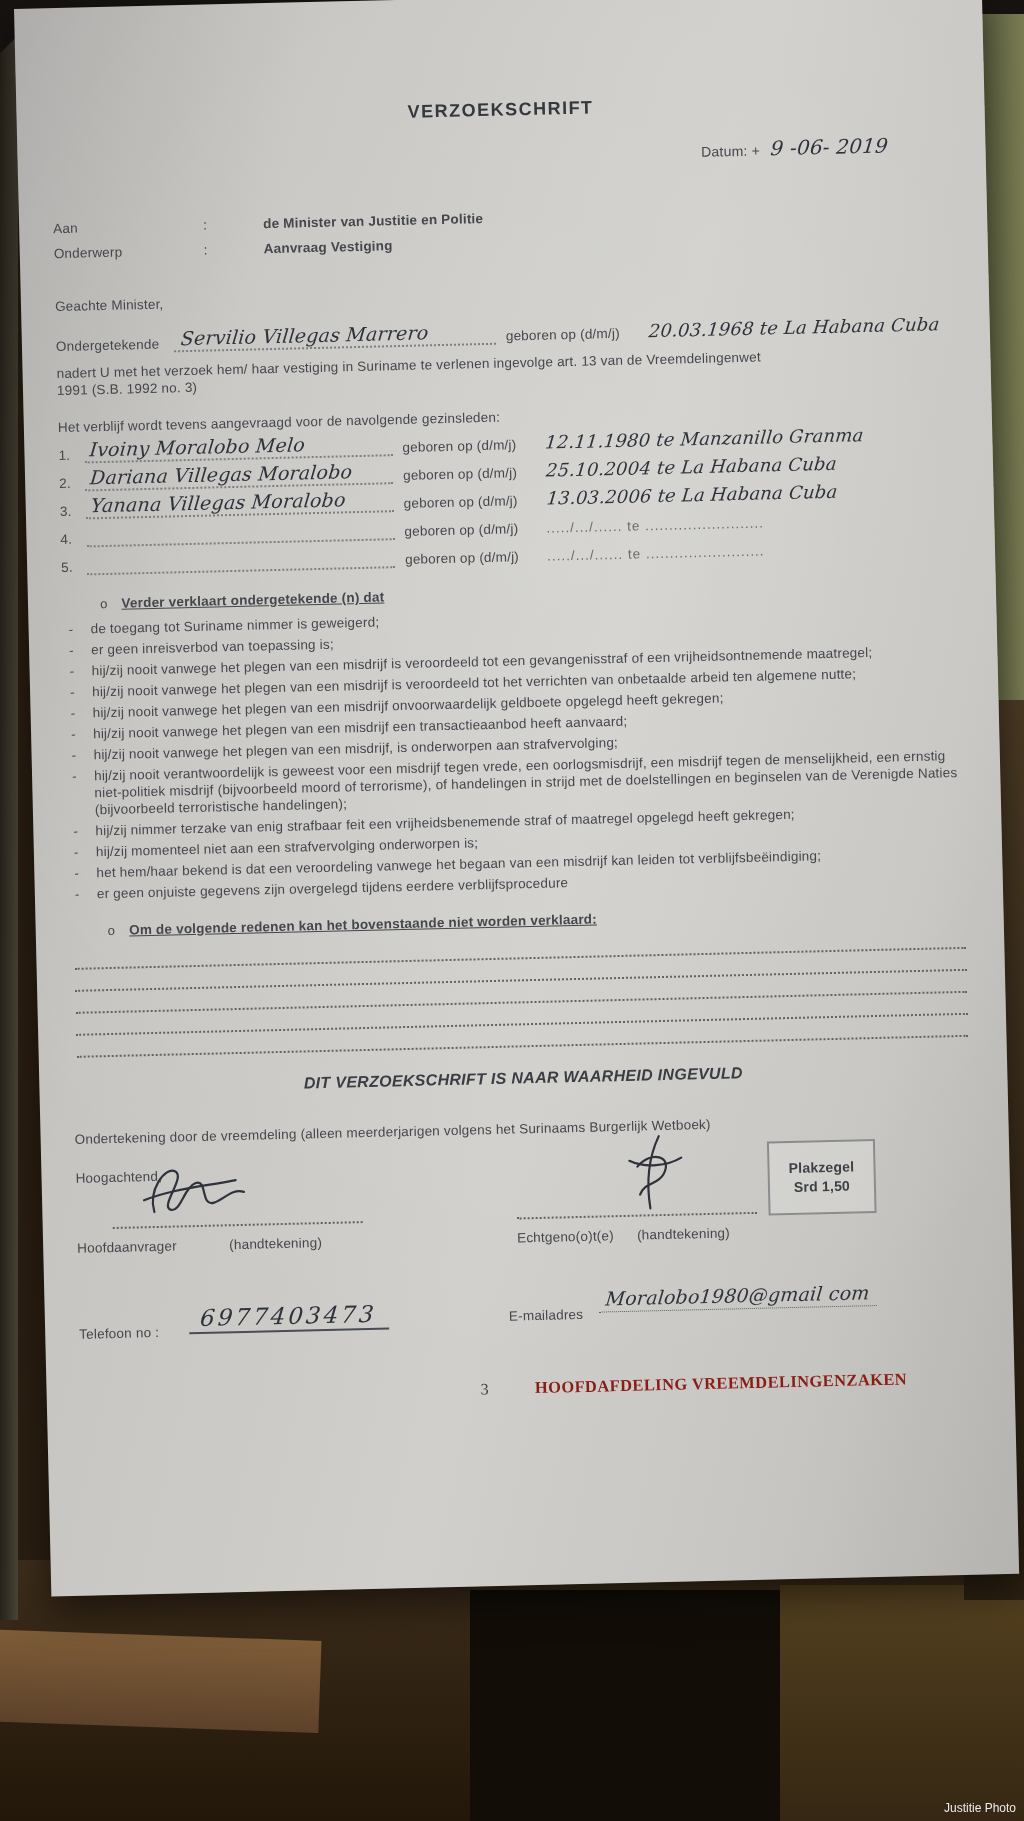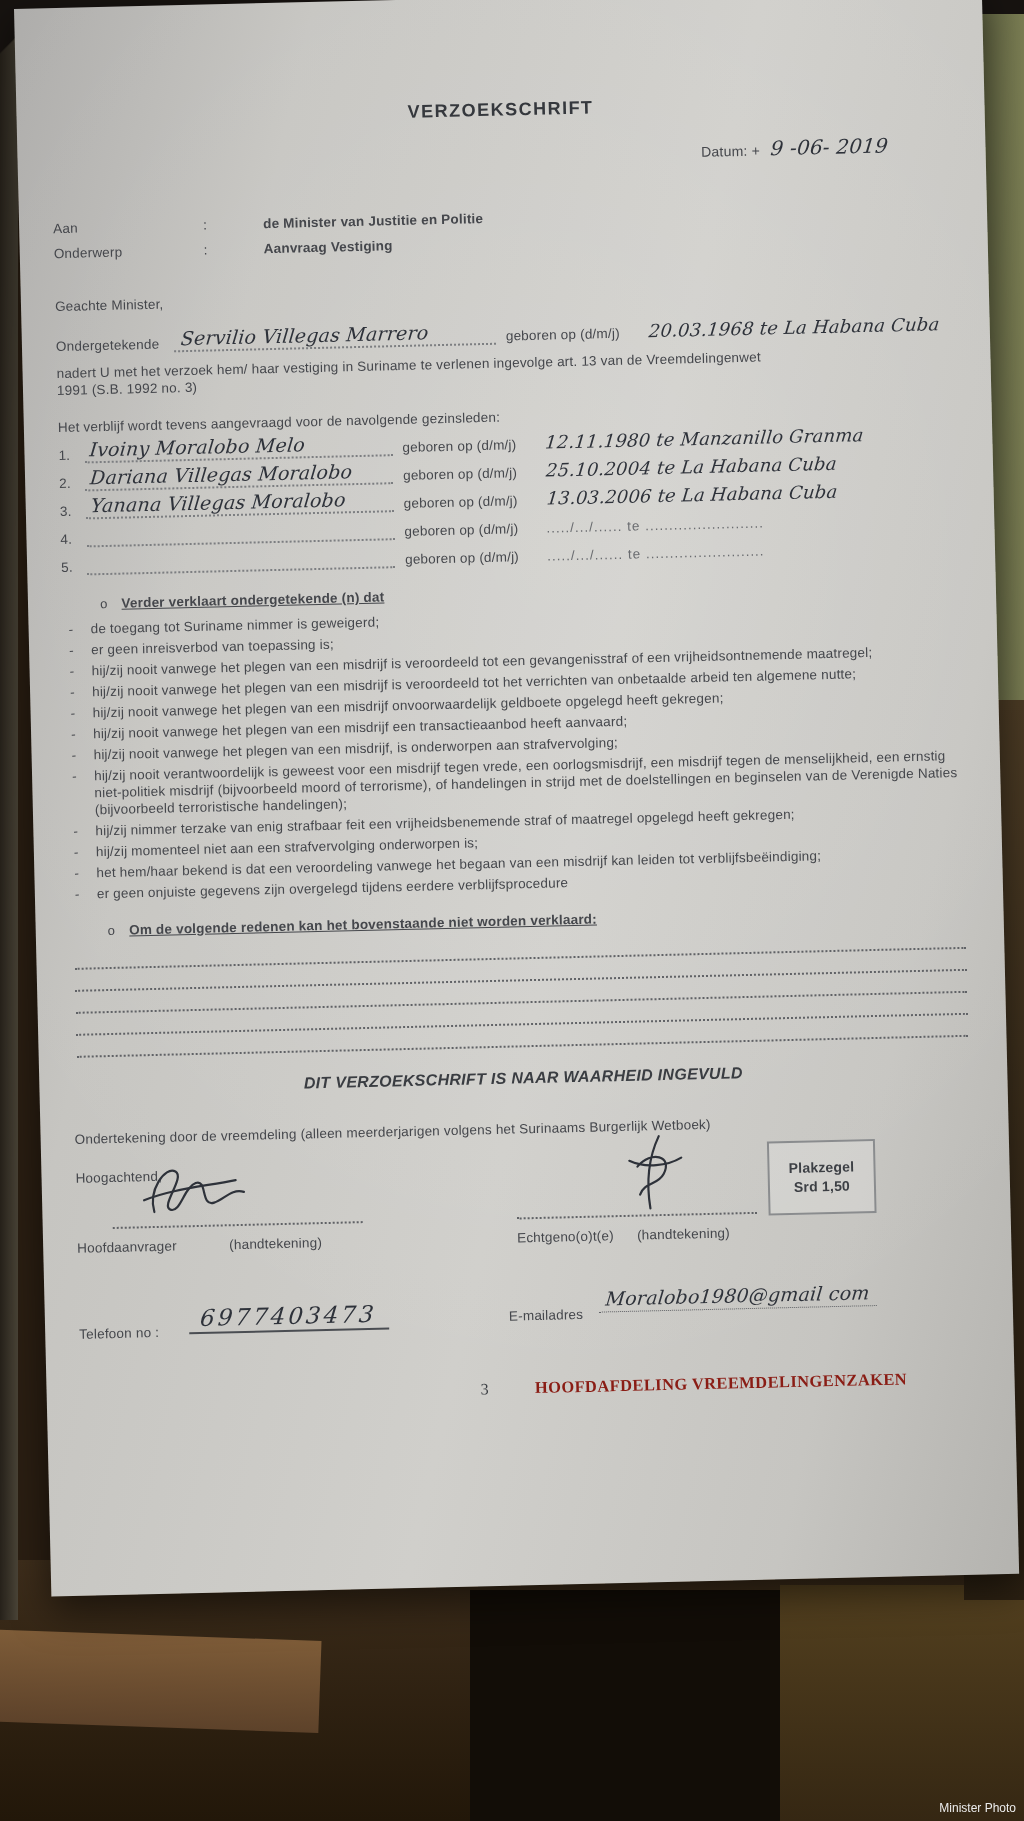--- a/index.html
+++ b/index.html
@@ -302,15 +302,15 @@
       </div>
 
       <div class="footer-row">
         <span class="footer-page">3</span>
         <span class="footer-dept">HOOFDAFDELING VREEMDELINGENZAKEN</span>
       </div>
 
     </div>
   </div>
 
-  <div class="photo-credit">Minister Photo</div>
+  <div class="photo-credit">Justitie Photo</div>
 
 </div>
 
 </body></html>

